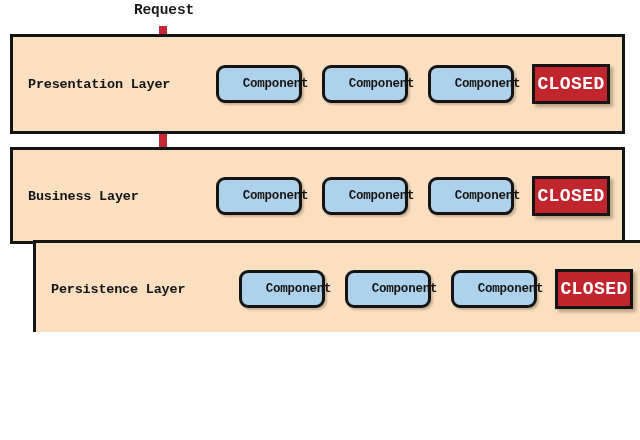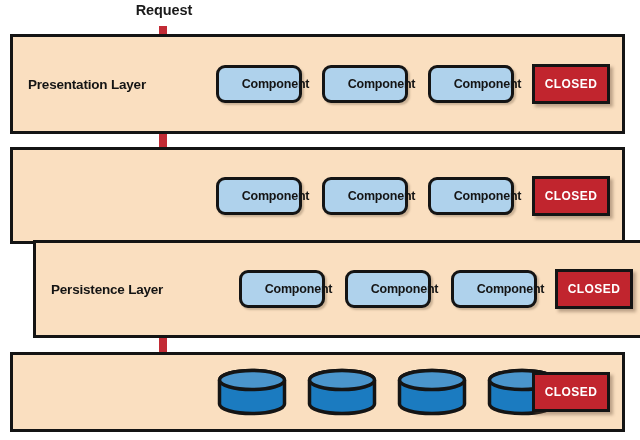--- a/index.html
+++ b/index.html
@@ -3,23 +3,23 @@
 <meta charset="utf-8">
 <style>
   html, body {
     margin: 0;
     padding: 0;
     background: #ffffff;
   }
   #diagram {
     position: relative;
     width: 640px;
-    height: 440px;
+    height: 332px;
     background: #ffffff;
-    font-family: Liberation Sans, sans-serif;
+    font-family: Liberation Mono, monospace;
     overflow: hidden;
   }
 
   
   .request-label {
     position: absolute;
     left: 104px;
     top: 2px;
     width: 120px;
     text-align: center;
@@ -119,21 +119,21 @@
     top: 50%;
     transform: translateY(-50%);
     width: 78px;
     height: 40px;
     background: #C1252E;
     border: 3px solid #141414;
     box-sizing: border-box;
     display: flex;
     align-items: center;
     justify-content: center;
-    font-size: 12px;
+    font-size: 18px;
     font-weight: 600;
     color: #FFFFFF;
     letter-spacing: 0.4px;
     box-shadow: 3px 3px 3px rgba(90,65,45,0.38);
   }
 </style>
 </head>
 <body>
 
 <div id="diagram">
@@ -156,20 +156,21 @@
     <div class="layer-label">Presentation Layer</div>
     <div class="component-row">
       <div class="component-box">Component</div>
       <div class="component-box">Component</div>
       <div class="component-box">Component</div>
     </div>
     <div class="closed-badge">CLOSED</div>
   </div>
 
   <div class="layer-band" style="top:147px; height:97px;">
+    <div class="layer-label">Business Layer</div>
     <div class="component-row">
       <div class="component-box">Component</div>
       <div class="component-box">Component</div>
       <div class="component-box">Component</div>
     </div>
     <div class="closed-badge">CLOSED</div>
   </div>
 
   <div class="layer-band" style="top:240px; height:98px;margin-left:23px;">
     <div class="layer-label">Persistence Layer</div>

